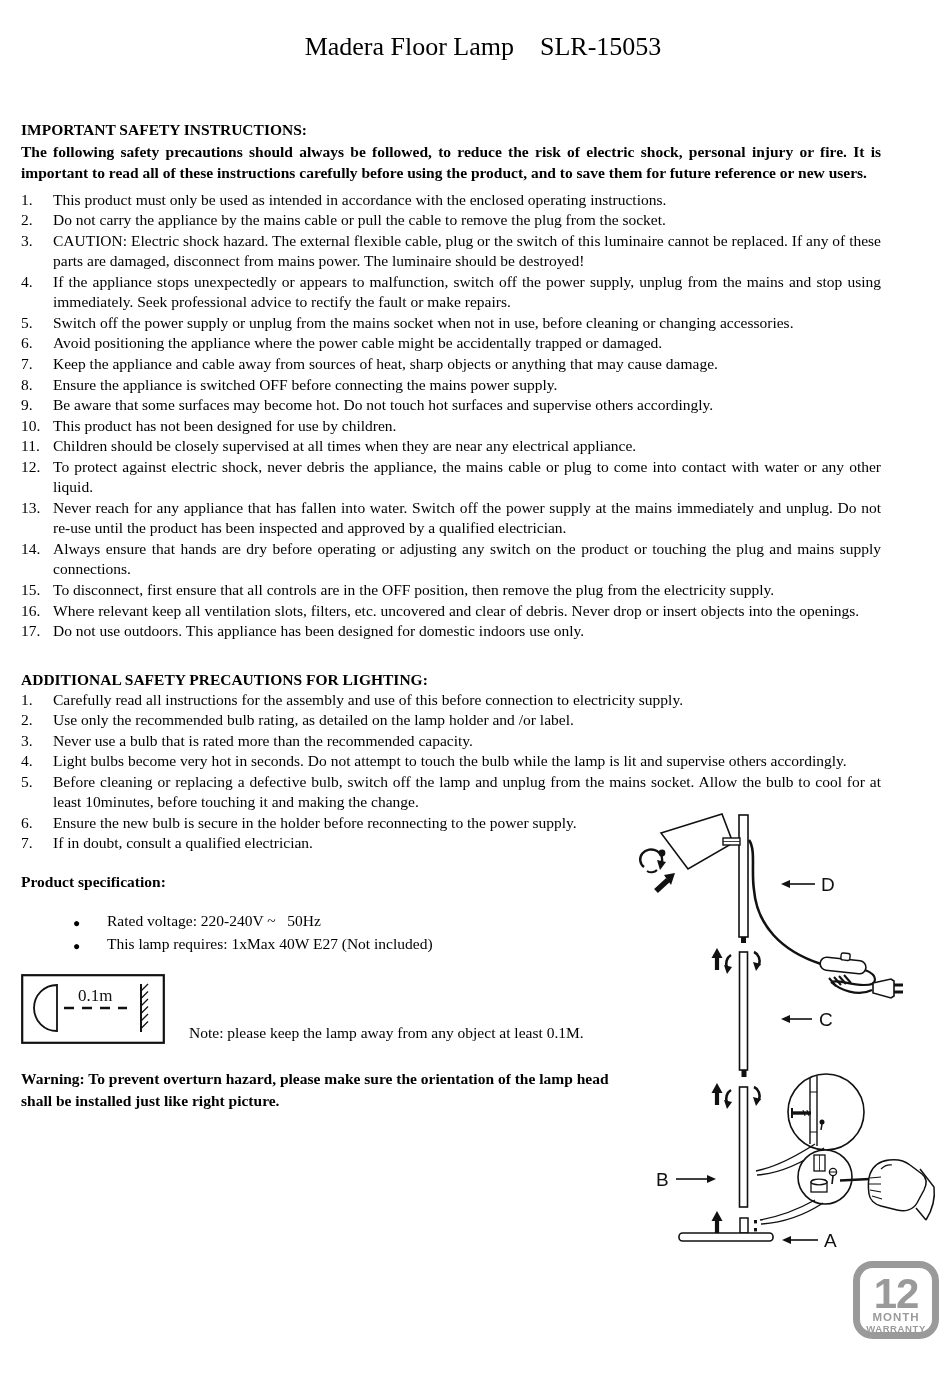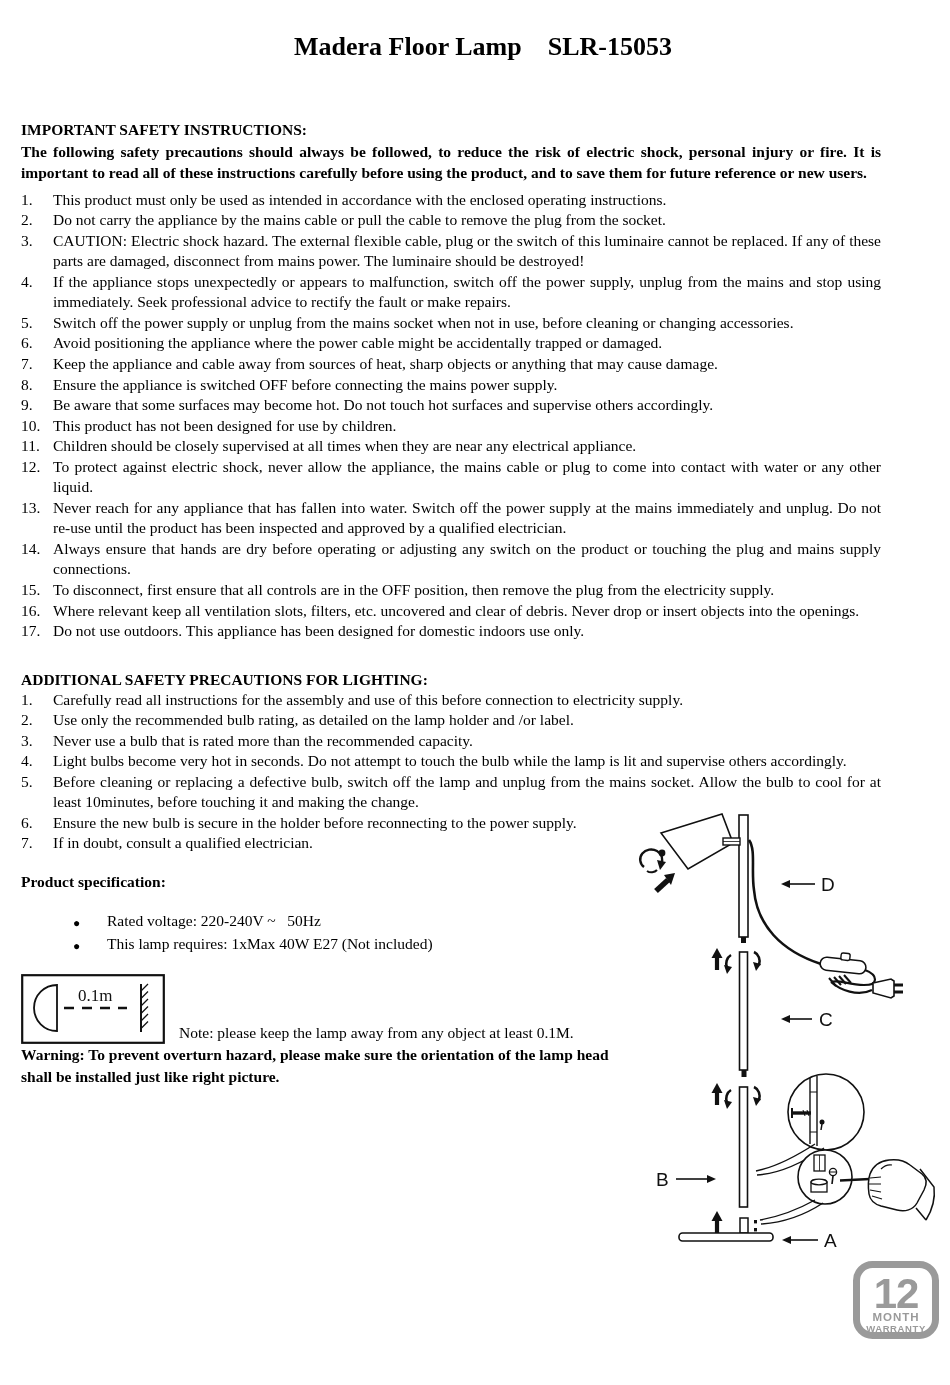--- a/index.html
+++ b/index.html
@@ -1,36 +1,36 @@
 <!DOCTYPE html>
 <html><head>
 <meta charset="utf-8">
 <style>
   html,body{margin:0;padding:0;}
   body{width:950px;height:1385px;background:#fff;color:#000;position:relative;overflow:hidden;
        font-family:"Liberation Serif",serif;}
-  .title{padding-top:32px;text-align:center;font-size:26px;font-weight:bold;white-space:pre;margin-left:16px;}
+  .title{padding-top:32px;text-align:center;font-size:26px;font-weight:normal;white-space:pre;margin-left:16px;}
   .col{margin-left:21px;width:860px;font-size:15.5px;}
   .h{font-weight:bold;font-size:15.5px;line-height:21px;}
   #h-important{margin-top:57px;}
   .intro{font-weight:bold;text-align:justify;line-height:21.3px;margin-top:1px;}
   .num-list .li{display:flex;line-height:20.55px;}
   .num-list .num{flex:0 0 32px;}
   .num-list .txt{flex:1;text-align:justify;}
   #main-list{margin-top:6px;}
   #h-lighting{margin-top:27px;}
   #h-spec{margin-top:17px;}
   .bullets{margin-top:19px;padding-left:52px;}
   .bullet-li{display:flex;line-height:20.6px;}
   .dot{flex:0 0 34px;font-size:12px;padding-top:2px;}
   .pre{white-space:pre;}
-  .clearance-row{margin-top:18px;display:flex;align-items:flex-end;}
+  .clearance-row{margin-top:18px;display:flex;align-items:flex-end;gap:10px;}
   .clearance-box svg{display:block;}
   .note{margin-left:14px;padding-bottom:2px;text-align:center;}
-  .warning{width:588px;font-weight:bold;line-height:21.5px;}
+  .warning{margin-top:24px;width:588px;font-weight:bold;line-height:21.5px;}
   #h-install{margin-top:22px;}
   .steps{margin-top:16px;font-size:15px;line-height:19.4px;}
   .diagram{position:absolute;left:618px;top:792px;width:330px;height:470px;}
   .badge{position:absolute;left:852px;top:1260px;width:88px;height:80px;}
   svg .lbl{font-family:"Liberation Sans",sans-serif;font-size:19px;fill:#111;}
   svg .ln{stroke:#111;fill:none;}
   svg .wh{fill:#fff;stroke:#111;}
   svg .bk{fill:#111;stroke:none;}
 </style>
 </head>
@@ -82,21 +82,21 @@
       <div class="li">
     <span class="num">10.</span>
     <div class="txt">This product has not been designed for use by children.</div>
   </div>
       <div class="li">
     <span class="num">11.</span>
     <div class="txt">Children should be closely supervised at all times when they are near any electrical appliance.</div>
   </div>
       <div class="li">
     <span class="num">12.</span>
-    <div class="txt">To protect against electric shock, never allow the appliance, the mains cable or plug to come into contact with water or any other liquid.</div>
+    <div class="txt">To protect against electric shock, never debris the appliance, the mains cable or plug to come into contact with water or any other liquid.</div>
   </div>
       <div class="li">
     <span class="num">13.</span>
     <div class="txt">Never reach for any appliance that has fallen into water. Switch off the power supply at the mains immediately and unplug. Do not re-use until the product has been inspected and approved by a qualified electrician.</div>
   </div>
       <div class="li">
     <span class="num">14.</span>
     <div class="txt">Always ensure that hands are dry before operating or adjusting any switch on the product or touching the plug and mains supply connections.</div>
   </div>
       <div class="li">

